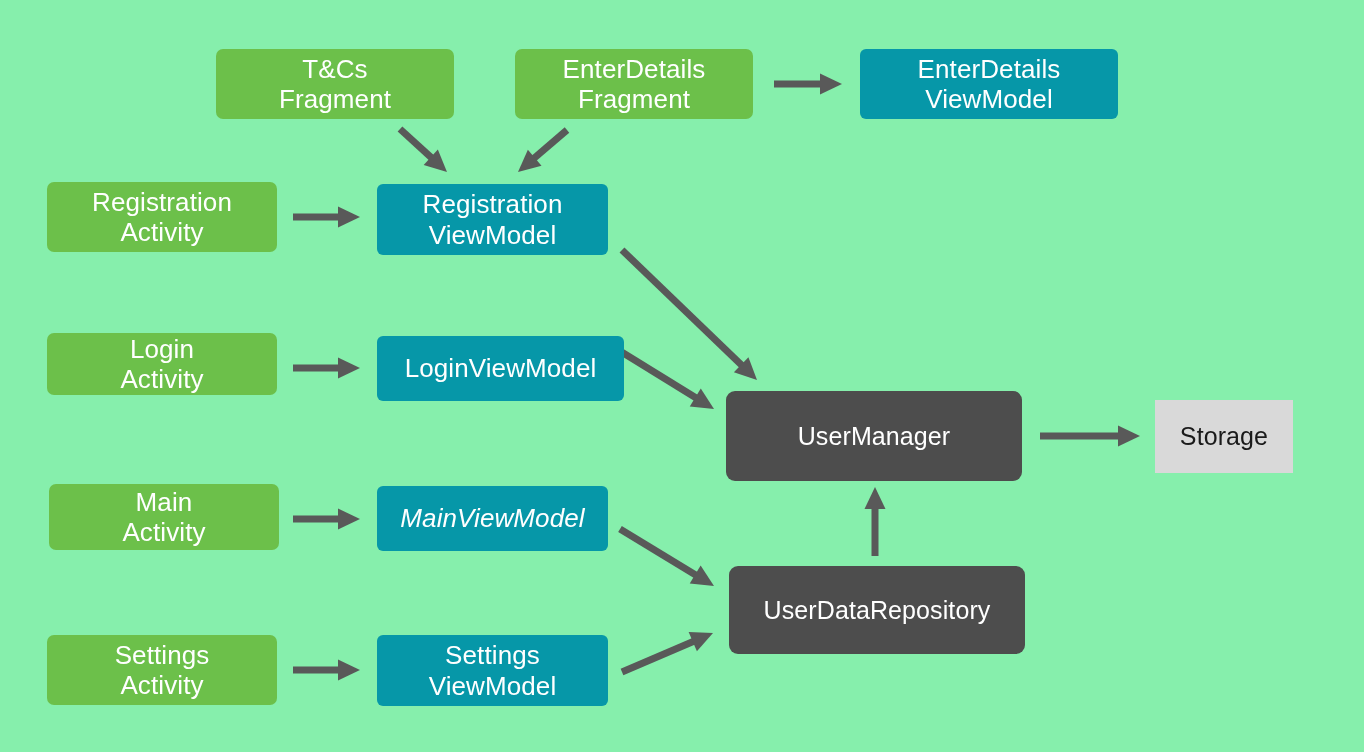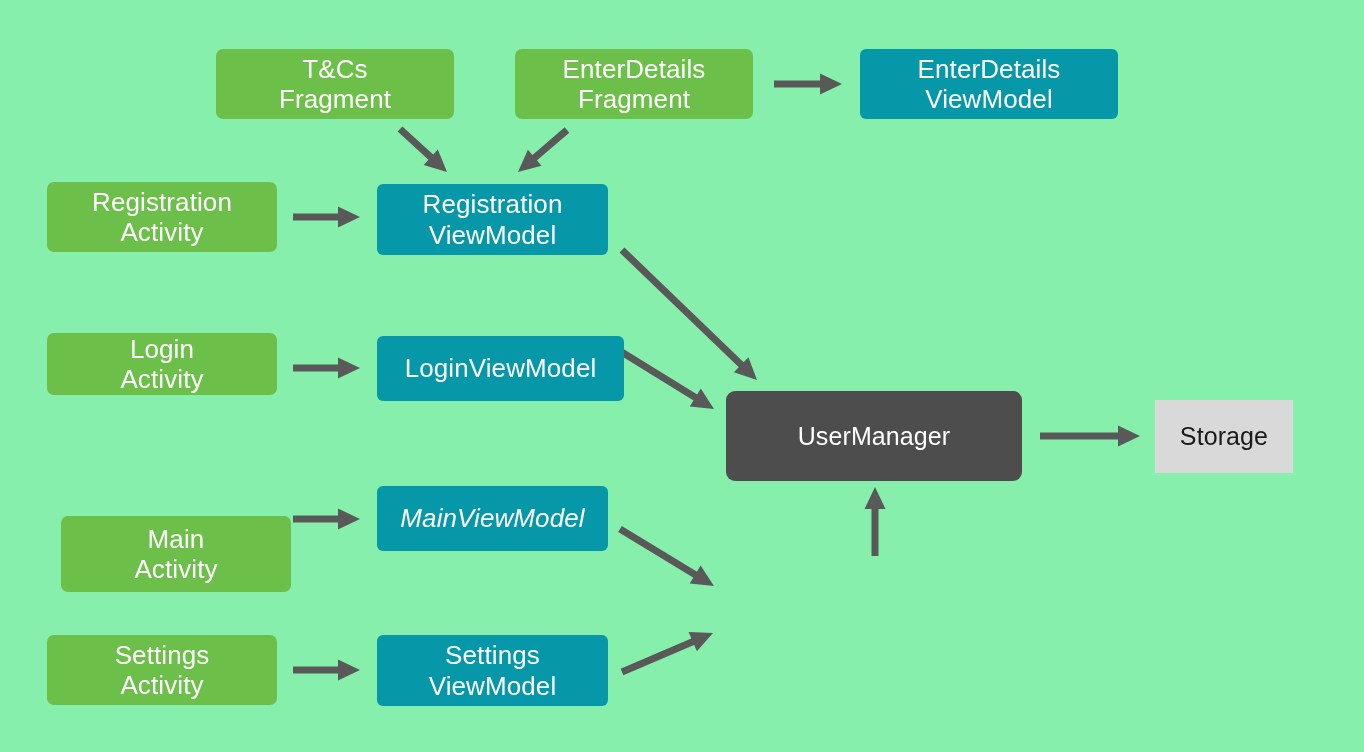--- a/index.html
+++ b/index.html
@@ -142,29 +142,30 @@
 Activity</div>
 
   <div class="node node-viewmodel" style="left: 377px; top: 184px; width: 231px; height: 71px;">Registration
 ViewModel</div>
 
   <div class="node node-activity" style="left: 47px; top: 333px; width: 230px; height: 62px;">Login
 Activity</div>
 
   <div class="node node-viewmodel" style="left: 377px; top: 336px; width: 247px; height: 65px;">LoginViewModel</div>
 
-  <div class="node node-activity" style="left: 61px; top: 484px; width: 230px; height: 76px; margin-top: 32px;">Main
+  <div class="node node-activity" style="left: 49px; top: 484px; width: 230px; height: 66px;">Main
 Activity</div>
 
   <div class="node node-viewmodel" style="left: 377px; top: 486px; width: 231px; height: 65px; font-style: italic;">MainViewModel</div>
 
   <div class="node node-activity" style="left: 47px; top: 635px; width: 230px; height: 70px;">Settings
 Activity</div>
 
   <div class="node node-viewmodel" style="left: 377px; top: 635px; width: 231px; height: 71px;">Settings
 ViewModel</div>
 
   <div class="node node-manager" style="left: 726px; top: 391px; width: 296px; height: 90px;">UserManager</div>
 
+  <div class="node node-manager" style="left: 729px; top: 566px; width: 296px; height: 88px;">UserDataRepository</div>
 
   <div class="node node-storage" style="left: 1155px; top: 400px; width: 138px; height: 73px;">Storage</div>
 
 </div>
 
 </body></html>

